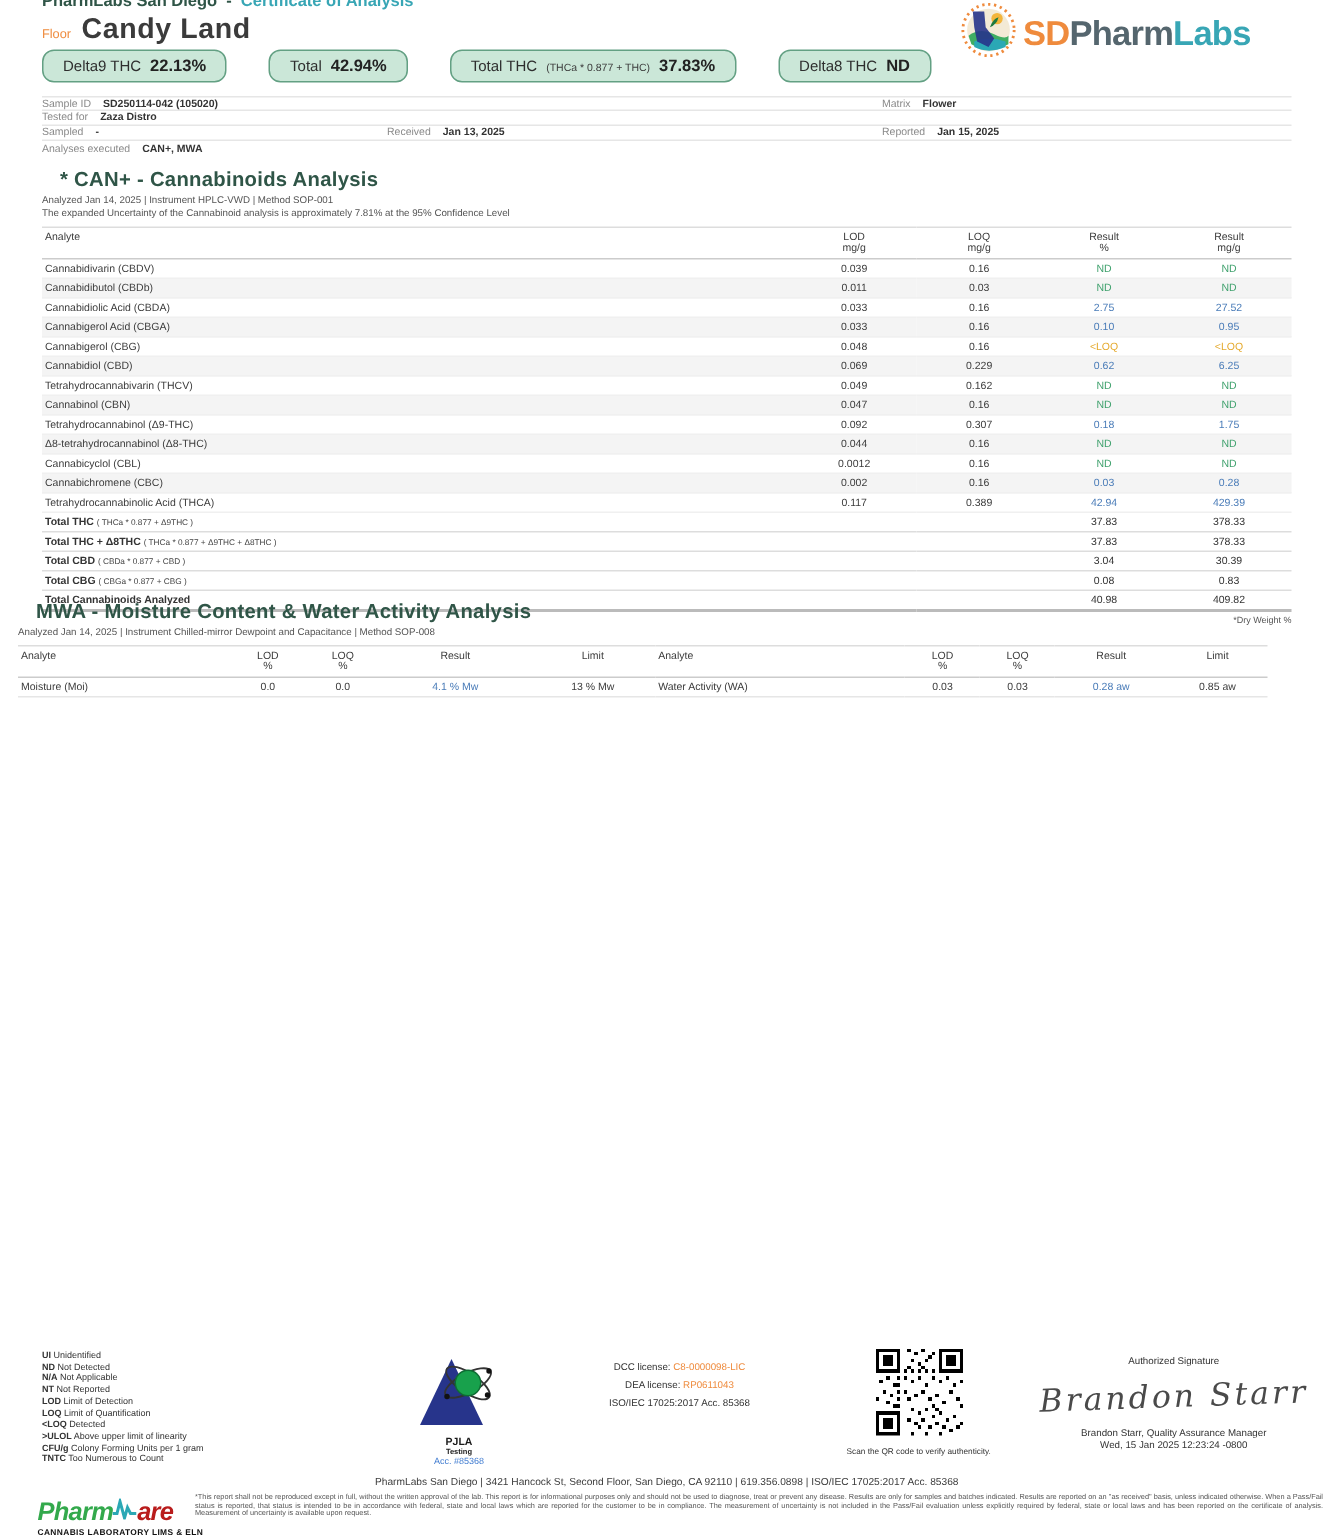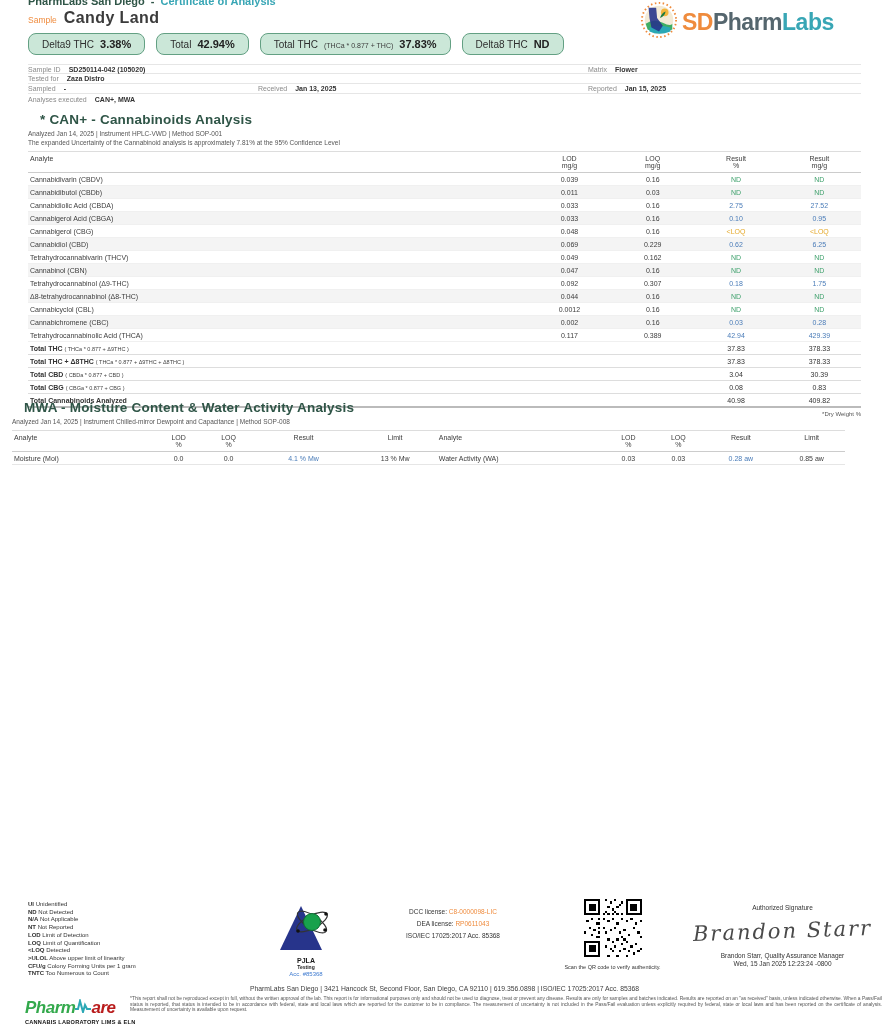--- a/index.html
+++ b/index.html
@@ -14,23 +14,23 @@
   .doc-title .type { color:#38a6b5; font-weight:bold; }
 
   .brand-logo { position:absolute; top:1px; left:640px; display:flex; align-items:center; gap:4px; }
   .brand-text { font-size:23px; font-weight:bold; letter-spacing:-0.5px; }
   .brand-text .sd { color:#ef8b3d; }
   .brand-text .pharm { color:#55666e; }
   .brand-text .labs { color:#38a6b5;text-align:center; }
 
   .sample-line { position:absolute; top:9px; left:28px; display:flex; align-items:baseline; gap:7px; }
   .sample-label { color:#ef8b3d; font-size:8.5px; }
-  .sample-name { color:#3b3b3b; font-size:16px; font-weight:bold; letter-spacing:0.4px; }
-
-  .badges { position:absolute; top:33px; left:28px; display:flex; gap:11px; }
+  .sample-name { color:#3b3b3b; font-size:19px; font-weight:bold; letter-spacing:0.4px; }
+
+  .badges { position:absolute; top:33px; left:28px; display:flex; gap:28px; }
   .badge { display:flex; align-items:baseline; gap:6px; background:#cbe7d8; border:1.5px solid #63a083;
            border-radius:8px; padding:4px 13px; font-size:10px; color:#2e2e2e; white-space:nowrap; }
   .badge .b-formula { font-size:7px; color:#3c3c3c; }
   .badge .b-formula:empty { display:none; }
   .badge .b-value { font-weight:bold; font-size:11px; color:#222; }
 
   
   .sample-info { position:absolute; top:64px; left:28px; width:833px; font-size:7px; }
   .si-row { display:flex; align-items:center; height:10px; border-bottom:1px solid #e6e6e6; }
   .si-row:first-child { border-top:1px solid #e6e6e6; }
@@ -130,30 +130,30 @@
         <circle cx="26" cy="12" r="4" fill="#f3b53c"></circle>
         <path d="M21 18 q2 -6 6 -7 q-1 5 -6 7 Z" fill="#1d7a3f"></path>
       </svg>
     </span>
     <span class="brand-text">
       <span class="sd">SD</span><span class="pharm">Pharm</span><span class="labs">Labs</span>
     </span>
   </div>
 
   <div class="sample-line">
-    <span class="sample-label">Sample</span>
+    <span class="sample-label">Floor</span>
     <span class="sample-name">Candy Land</span>
   </div>
 
   <div class="badges">
 
       <div class="badge">
         <span>Delta9 THC</span>
 
-        <span class="b-value">3.38%</span>
+        <span class="b-value">22.13%</span>
       </div>
 
       <div class="badge">
         <span>Total</span>
 
         <span class="b-value">42.94%</span>
       </div>
 
       <div class="badge">
         <span>Total THC</span>

